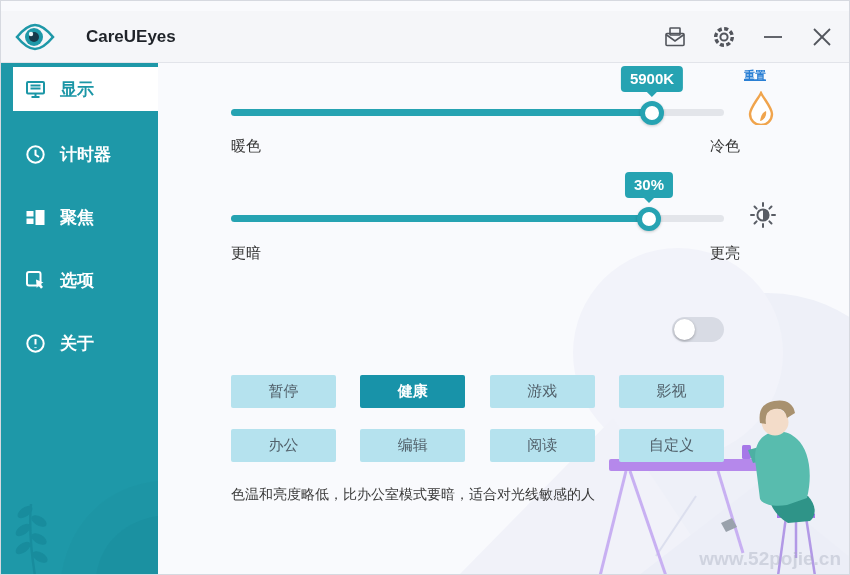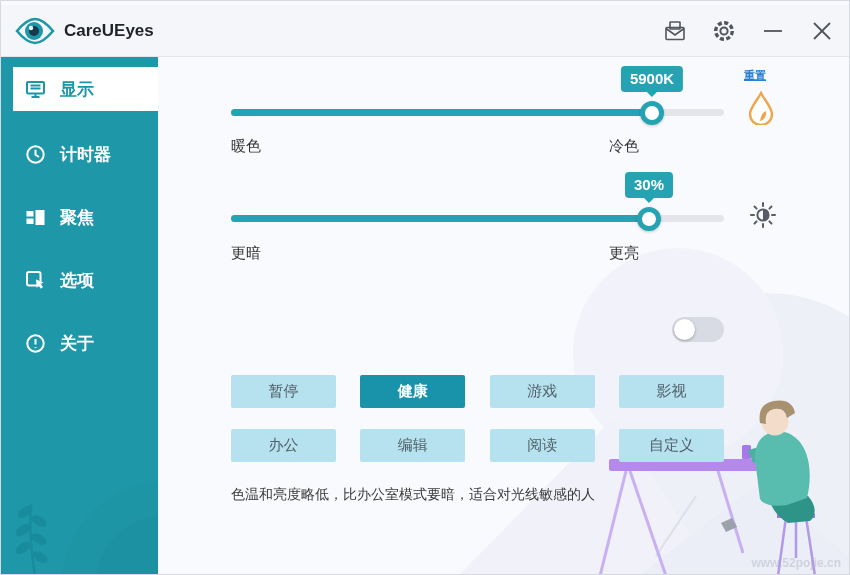--- a/index.html
+++ b/index.html
@@ -3,23 +3,23 @@
 <meta charset="utf-8">
 <style>
   * { margin:0; padding:0; box-sizing:border-box; }
   html,body { width:850px; height:575px; }
   body { font-family:"Liberation Sans","DejaVu Sans",sans-serif; background:#fff; }
 
   .window { position:relative; width:850px; height:575px; background:#f9fafd;
             border:1px solid #d6d9e0; overflow:hidden; }
 
   
-  .titlebar { position:absolute; left:0; top:4px; width:100%; height:52px;
+  .titlebar { position:absolute; left:0; top:10px; width:100%; height:52px;
               background:#f5f6f9; border-bottom:1px solid #e2e4ea;
-              display:flex; align-items:center; z-index:5; }
+              display:flex; align-items:center; z-index:5;gap:22px; }
   .logo { margin-left:13px; width:42px; height:32px; flex:0 0 auto; }
   .app-title { margin-left:8px; font-size:17px; font-weight:bold; color:#1f2329; }
   .titlebar-icons { margin-left:auto; margin-right:14px; display:flex; align-items:center; gap:23px; }
   .tb-icon { width:26px; height:26px; display:flex; align-items:center; justify-content:center;
              color:#52555c; cursor:pointer; }
 
   
   .sidebar { position:absolute; left:0; top:52px; width:157px; height:523px;
              background:#1e98a8; z-index:4; overflow:hidden; }
   .side-item { position:relative; height:44px; display:flex; align-items:center;
@@ -54,21 +54,21 @@
   .track-fill { position:absolute; left:0; top:0; height:7px; background:#26a3b2; border-radius:4px; }
   .fill-temp { width:421px; }
   .fill-bright { width:418px; }
   .thumb { width:24px; height:24px; border-radius:50%; background:#fff;
            border:5px solid #26a3b2; box-shadow:0 1px 3px rgba(0,0,0,.2); cursor:grab; }
   .thumb-temp { left:482px; top:48px; }
   .thumb-bright { left:479px; top:154px; }
 
   .slider-label { font-size:15px; color:#333; }
   .lab-left { left:73px; }
-  .lab-right { left:451px; width:100px; text-align:left; }
+  .lab-right { left:482px; width:100px; text-align:right; }
   .row1-labels { top:84px; }
   .row2-labels { top:191px; }
 
   .reset-link { left:586px; top:15px; font-size:11px; font-weight:bold; color:#2a7fd4;
                 text-decoration:underline; cursor:pointer; }
   .drop-wrap { left:588px; top:38px; cursor:pointer; }
   .bright-wrap { left:591px; top:148px; }
 
   .toggle-label { left:73px; top:266px; font-size:15px; color:#333; }
   .toggle { left:514px; top:264px; width:52px; height:25px; border-radius:13px;
@@ -79,21 +79,21 @@
   .modes { left:73px; top:322px; width:493px; display:grid;
            grid-template-columns:repeat(4,105px); justify-content:space-between; row-gap:21px; }
   .mode-btn { height:33px; border:none; border-radius:2px; background:#b5e2ee; color:#51606a;
               font-size:15px; font-family:inherit; cursor:pointer; }
   .mode-btn.active { background:#1893a9; color:#fff; font-weight:bold; }
 
   .mode-desc { left:73px; top:433px; font-size:14px; color:#3a3a3a; }
 
   .watermark { right:10px; bottom:5px; text-align:right; line-height:1.25; z-index:3; }
   .wm1 { font-size:21px; font-weight:bold; color:rgba(165,171,188,0.55); }
-  .wm2 { font-size:12px; font-weight:bold; color:rgba(165,171,188,0.40); }
+  .wm2 { font-size:19px; font-weight:bold; color:rgba(165,171,188,0.40); }
 </style>
 </head>
 <body>
 
 <div class="window">
 
   <div class="titlebar">
     <svg class="logo" viewBox="0 0 42 32">
       <path d="M3 16 Q13 4 21 4 Q29 4 39 16 Q29 28 21 28 Q13 28 3 16 Z" fill="none" stroke="#1e98a8" stroke-width="2.6"></path>
       <circle cx="20" cy="16" r="9" fill="#1e98a8"></circle>

